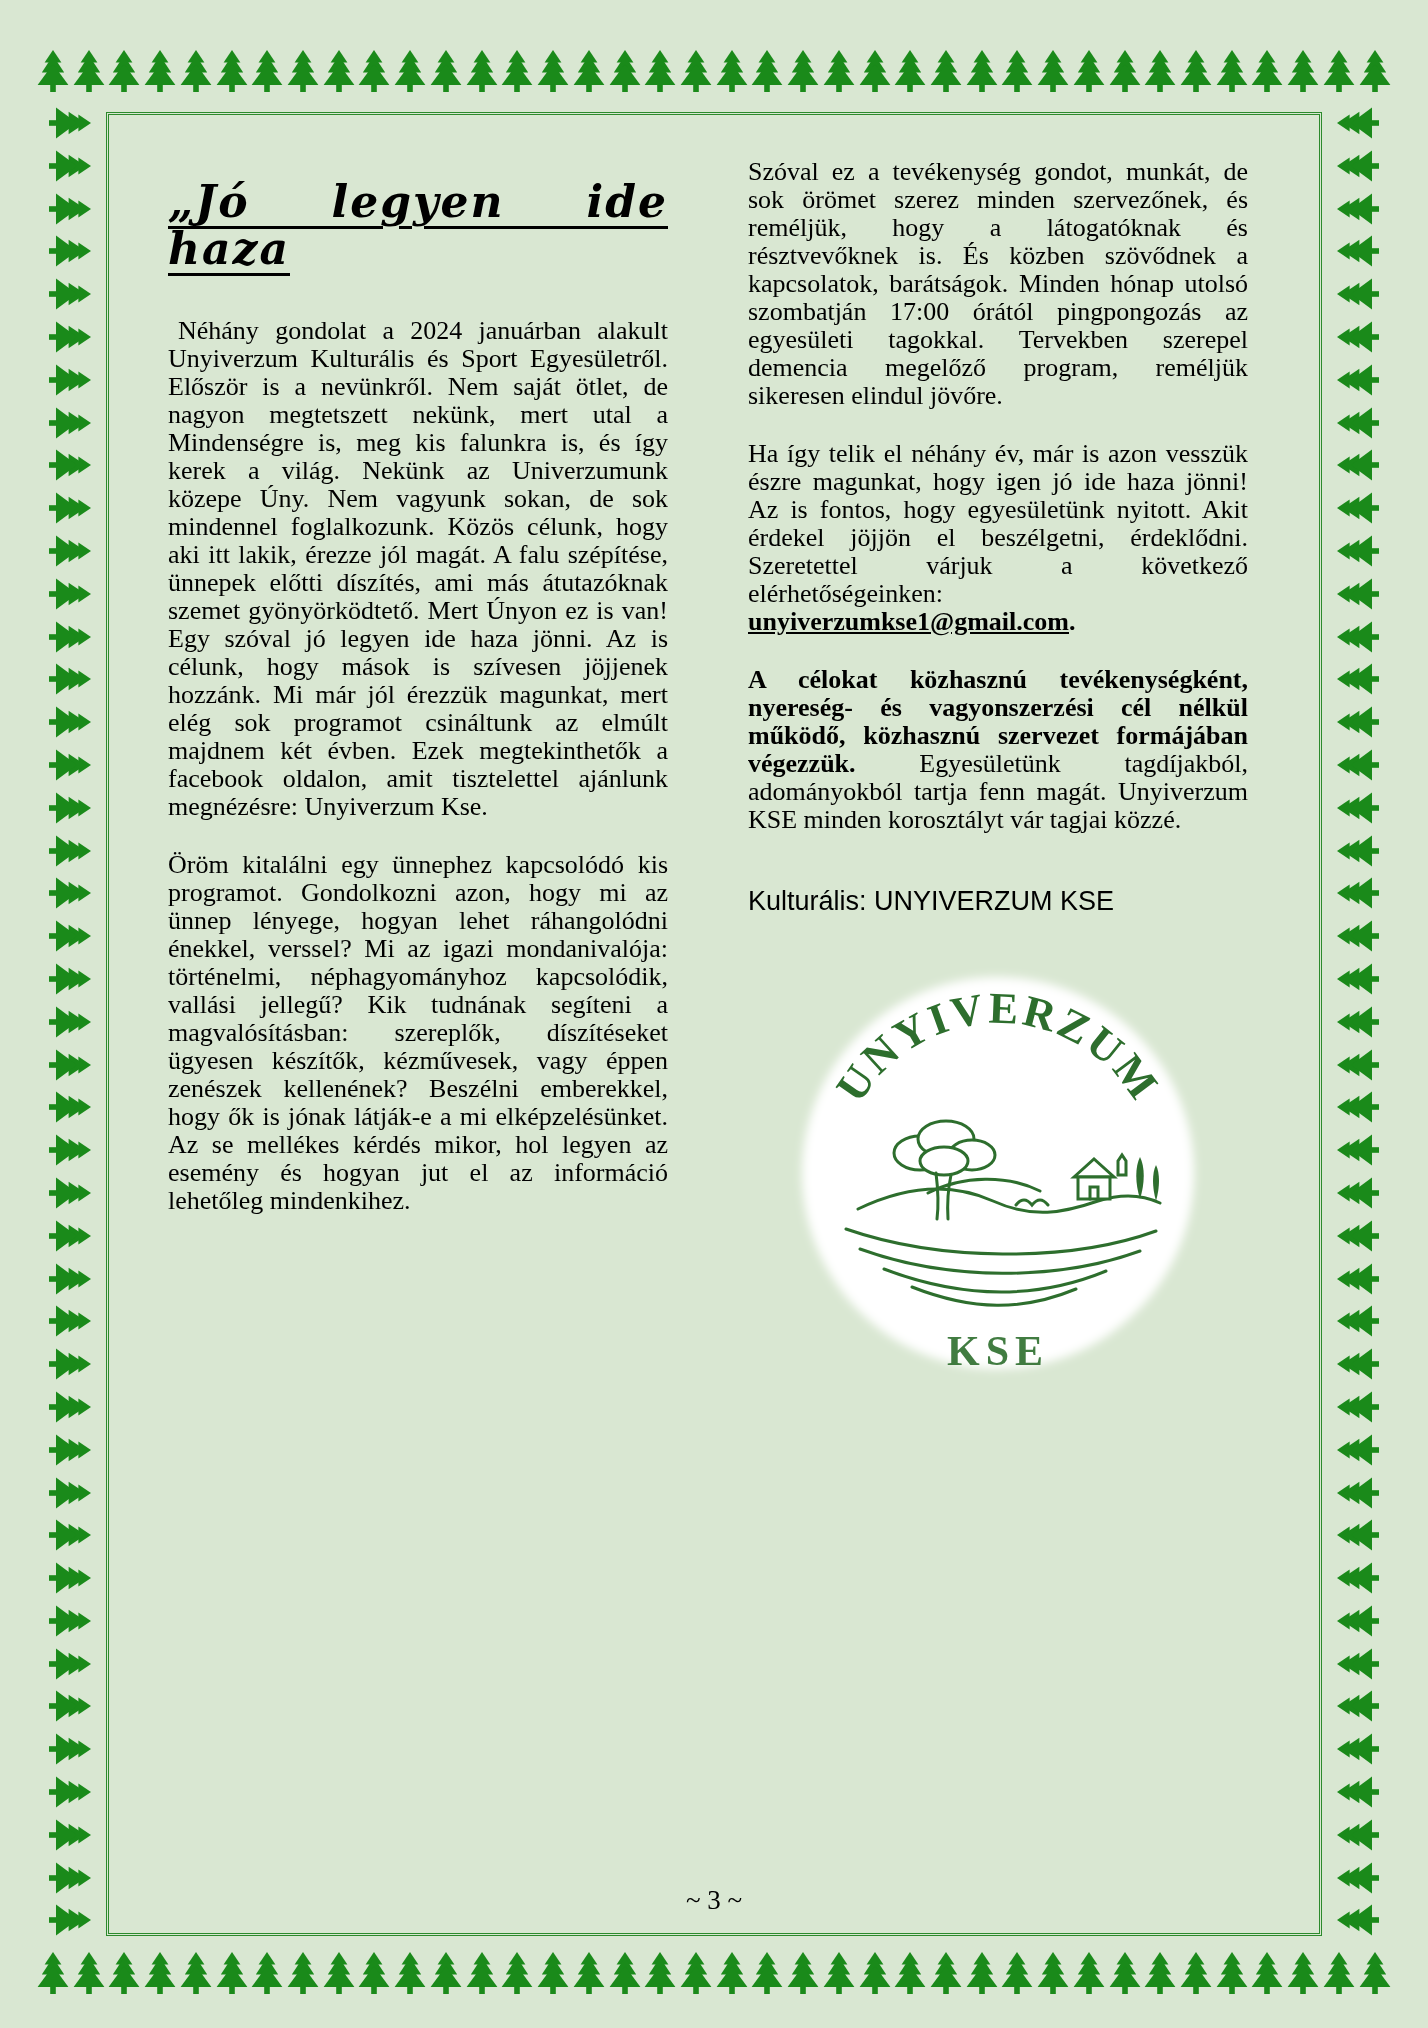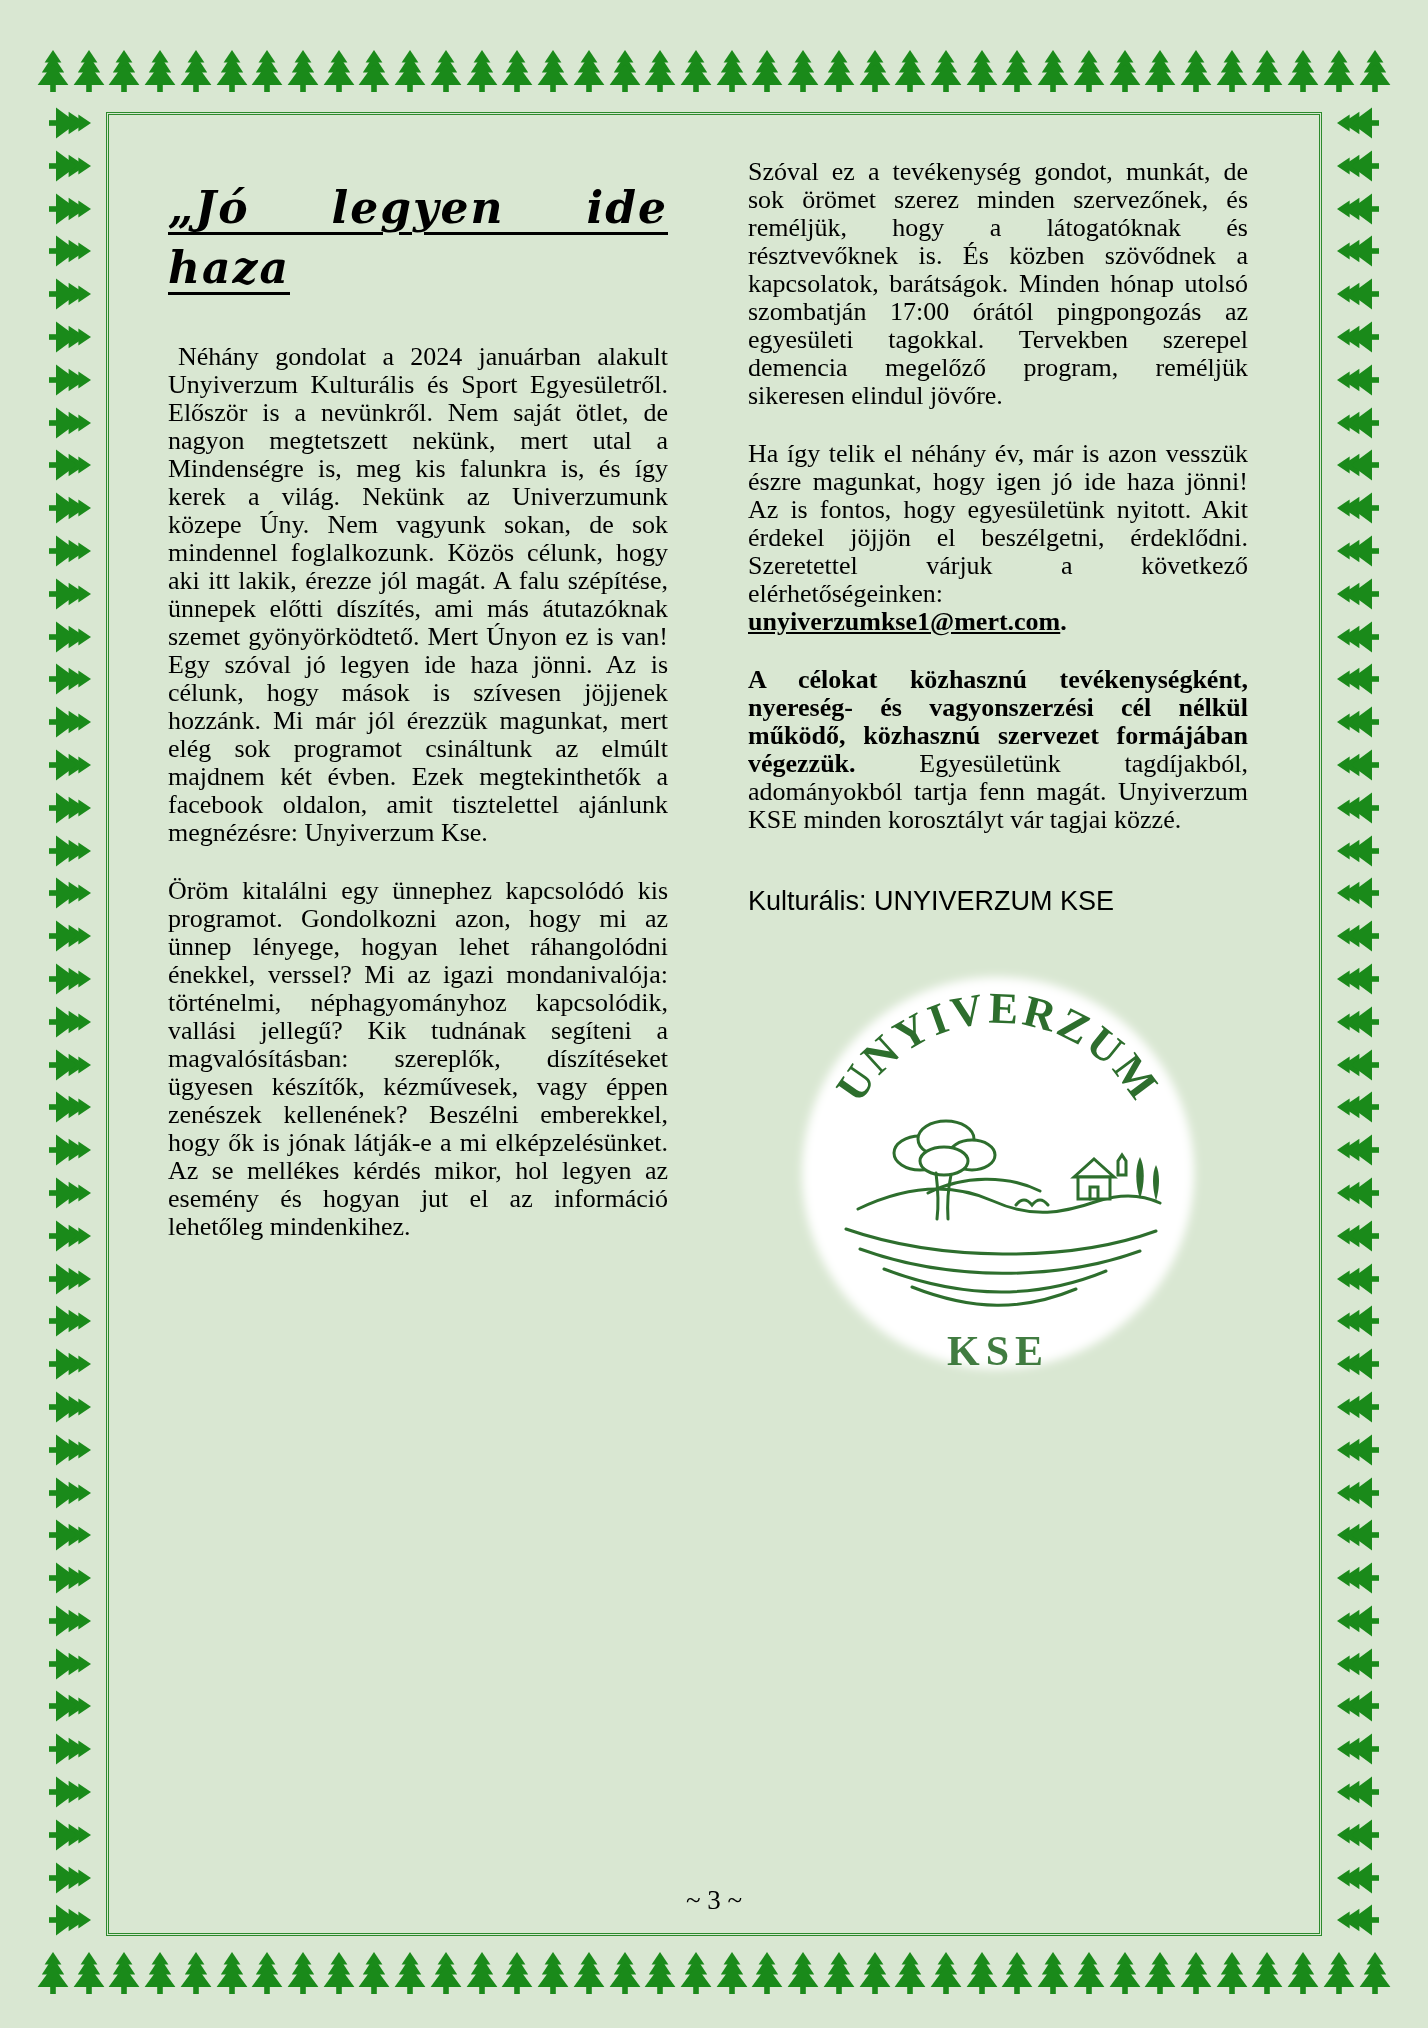--- a/index.html
+++ b/index.html
@@ -35,21 +35,21 @@
   
   .col-left  { position: absolute; left: 168px; top: 168px; width: 500px; }
   .col-right { position: absolute; left: 748px; top: 158px; width: 500px; }
 
   .title { margin: 10px 0 44px 0; }
   .title-line {
     font-family: "DejaVu Serif", serif;
     font-style: italic;
     font-weight: bold;
     font-size: 44px;
-    line-height: 60px;
+    line-height: 47px;
     letter-spacing: 2px;
     text-decoration: underline;
     text-decoration-thickness: 3px;
     text-underline-offset: 9px;
   }
   .title-line.first { text-align: justify; text-align-last: justify; }
 
   .body-text {
     font-size: 26px;
     line-height: 28px;
@@ -611,21 +611,21 @@
   <div class="col-left">
     <div class="title">
       <div class="title-line first">„Jó legyen ide haza</div>
     </div>
     <p class="body-text indent-first">Néhány gondolat a 2024 januárban alakult Unyiverzum Kulturális és Sport Egyesületről. Először is a nevünkről. Nem saját ötlet, de nagyon megtetszett nekünk, mert utal a Mindenségre is, meg kis falunkra is, és így kerek a világ. Nekünk az Univerzumunk közepe Úny. Nem vagyunk sokan, de sok mindennel foglalkozunk. Közös célunk, hogy aki itt lakik, érezze jól magát. A falu szépítése, ünnepek előtti díszítés, ami más átutazóknak szemet gyönyörködtető. Mert Únyon ez is van! Egy szóval jó legyen ide haza jönni. Az is célunk, hogy mások is szívesen jöjjenek hozzánk. Mi már jól érezzük magunkat, mert elég sok programot csináltunk az elmúlt majdnem két évben. Ezek megtekinthetők a facebook oldalon, amit tisztelettel ajánlunk megnézésre: Unyiverzum Kse.</p>
     <p class="body-text">Öröm kitalálni egy ünnephez kapcsolódó kis programot. Gondolkozni azon, hogy mi az ünnep lényege, hogyan lehet ráhangolódni énekkel, verssel? Mi az igazi mondanivalója: történelmi, néphagyományhoz kapcsolódik, vallási jellegű? Kik tudnának segíteni a magvalósításban: szereplők, díszítéseket ügyesen készítők, kézművesek, vagy éppen zenészek kellenének? Beszélni emberekkel, hogy ők is jónak látják-e a mi elképzelésünket. Az se mellékes kérdés mikor, hol legyen az esemény és hogyan jut el az információ lehetőleg mindenkihez.</p>
   </div>
 
   <div class="col-right">
     <p class="body-text">Szóval ez a tevékenység gondot, munkát, de sok örömet szerez minden szervezőnek, és reméljük, hogy a látogatóknak és résztvevőknek is. És közben szövődnek a kapcsolatok, barátságok. Minden hónap utolsó szombatján 17:00 órától pingpongozás az egyesületi tagokkal. Tervekben szerepel demencia megelőző program, reméljük sikeresen elindul jövőre.</p>
-    <p class="body-text"><span>Ha így telik el néhány év, már is azon vesszük észre magunkat, hogy igen jó ide haza jönni! Az is fontos, hogy egyesületünk nyitott. Akit érdekel jöjjön el beszélgetni, érdeklődni. Szeretettel várjuk a következő elérhetőségeinken: </span><span class="email">unyiverzumkse1@mert.com</span><span class="bold-seg">.</span></p>
+    <p class="body-text"><span>Ha így telik el néhány év, már is azon vesszük észre magunkat, hogy igen jó ide haza jönni! Az is fontos, hogy egyesületünk nyitott. Akit érdekel jöjjön el beszélgetni, érdeklődni. Szeretettel várjuk a következő elérhetőségeinken: </span><span class="email">unyiverzumkse1@gmail.com</span><span class="bold-seg">.</span></p>
     <p class="body-text"><span class="bold-seg">A célokat közhasznú tevékenységként, nyereség- és vagyonszerzési cél nélkül működő, közhasznú szervezet formájában végezzük.</span><span> Egyesületünk tagdíjakból, adományokból tartja fenn magát. Unyiverzum KSE minden korosztályt vár tagjai közzé.</span></p>
     <div class="signoff">Kulturális: UNYIVERZUM KSE</div>
 
     <div class="logo-wrap">
       <svg viewBox="0 0 420 420" width="420" height="420">
         <defs>
           <filter id="soften" x="-15%" y="-15%" width="130%" height="130%">
             <feGaussianBlur stdDeviation="5"></feGaussianBlur>
           </filter>
           <path id="logo-arc" d="M 52 218 A 158 158 0 0 1 368 218" fill="none"></path>

